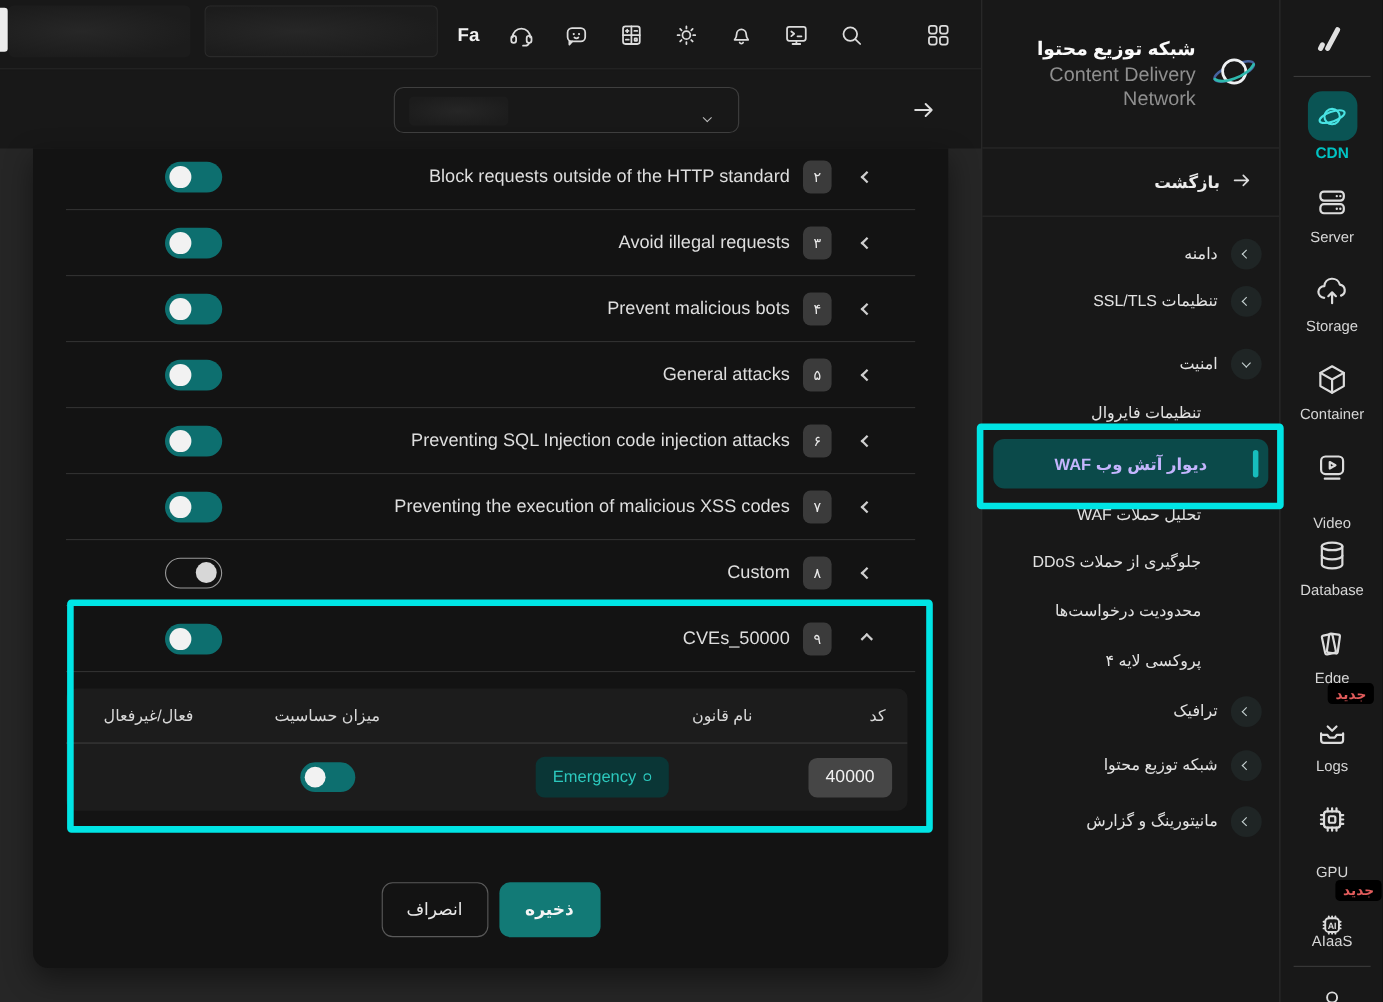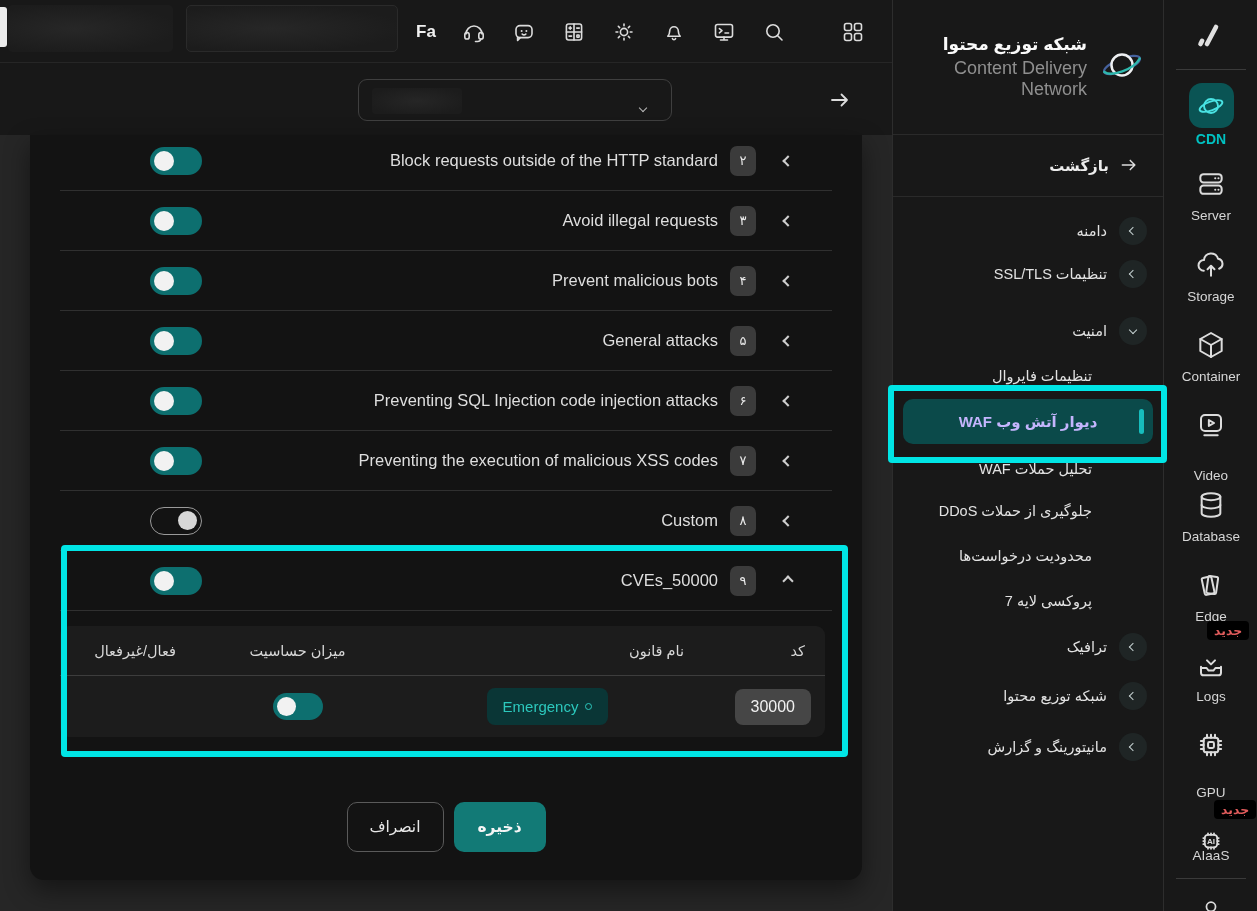--- a/index.html
+++ b/index.html
@@ -273,21 +273,21 @@
 
       <div class="cve-panel">
         <div class="cve-table">
           <div class="cve-grid cve-head">
             <div class="c-code">کد</div>
             <div class="c-name">نام قانون</div>
             <div class="c-sens">میزان حساسیت</div>
             <div class="c-act">فعال/غیرفعال</div>
           </div>
           <div class="cve-grid cve-data">
-            <div style="text-align:right;"><span class="code-badge">30000</span></div>
+            <div style="text-align:right;"><span class="code-badge">40000</span></div>
             <div class="cell-center">
                 <span class="sens-badge">
                   <span>Emergency</span>
                   <span class="ring"></span>
                 </span>
               </div>
             <div class="cell-center">
                 <span class="toggle on sm">
                   <span class="knob"></span>
                 </span>
@@ -355,21 +355,21 @@
     <div class="sb-sub-item" style="top:449px;">
       <span class="sb-label">تحلیل حملات WAF</span>
     </div>
     <div class="sb-sub-item" style="top:491px;">
       <span class="sb-label">جلوگیری از حملات DDoS</span>
     </div>
     <div class="sb-sub-item" style="top:536px;">
       <span class="sb-label">محدودیت درخواست‌ها</span>
     </div>
     <div class="sb-sub-item" style="top:581px;">
-      <span class="sb-label">پروکسی لایه 7</span>
+      <span class="sb-label">پروکسی لایه ۴</span>
     </div>
 
     <div class="sb-item" style="top:625px;">
       <span class="sb-circle">
           <span class="chv left sm"></span>
         </span>
       <span class="sb-label">ترافیک</span>
     </div>
     <div class="sb-item" style="top:674px;">
       <span class="sb-circle">

